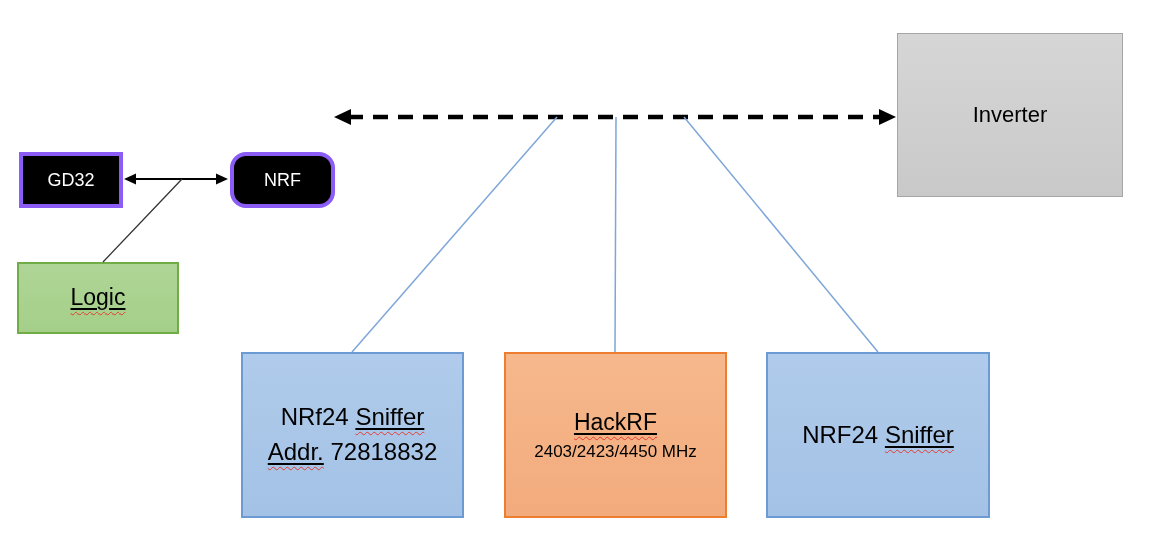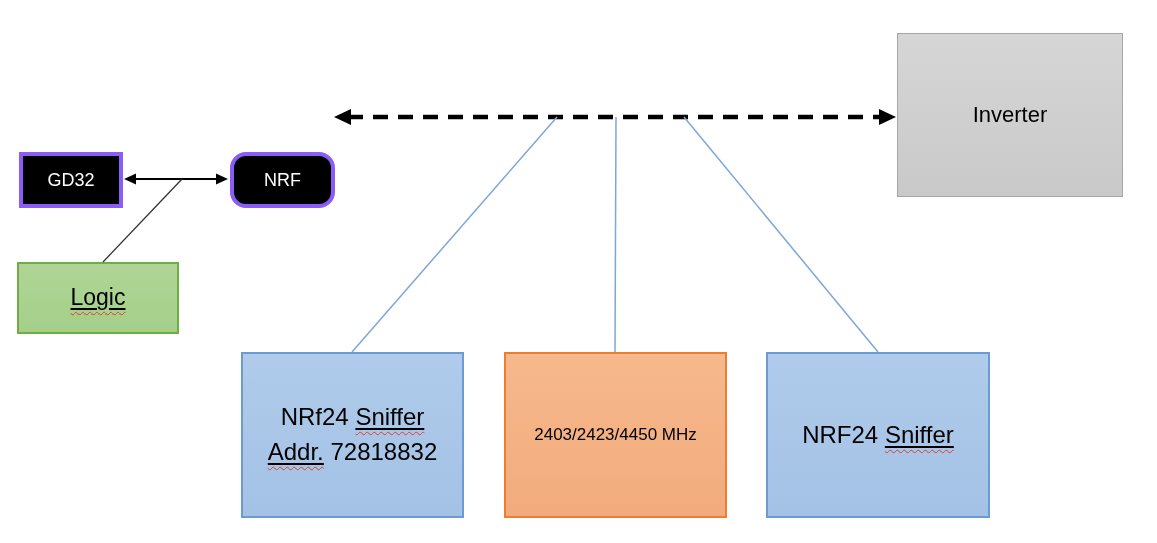--- a/index.html
+++ b/index.html
@@ -61,20 +61,21 @@
   <div class="node gray" style="left:897px;top:33px;width:226px;height:164px;gap:27px;">
     <div>Inverter</div>
   </div>
 
   <div class="node blue" style="left:241px;top:352px;width:223px;height:166px;">
     <div><span>NRf24</span> <span class="ul"><span class="sq">Sniffer</span></span></div>
     <div><span class="ul"><span class="sq">Addr.</span></span> <span>72818832</span></div>
   </div>
 
   <div class="node orange" style="left:504px;top:352px;width:223px;height:166px;">
+    <div><span class="ul"><span class="sq">HackRF</span></span></div>
     <div class="small">2403/2423/4450 MHz</div>
   </div>
 
   <div class="node blue" style="left:766px;top:352px;width:224px;height:166px;">
     <div><span>NRF24</span> <span class="ul"><span class="sq">Sniffer</span></span></div>
   </div>
 
   <svg id="wires" viewBox="0 0 1157 543">
 
     <line x1="348" y1="117" x2="882" y2="117" stroke="#000" stroke-width="4.5" stroke-dasharray="15 10"></line>

